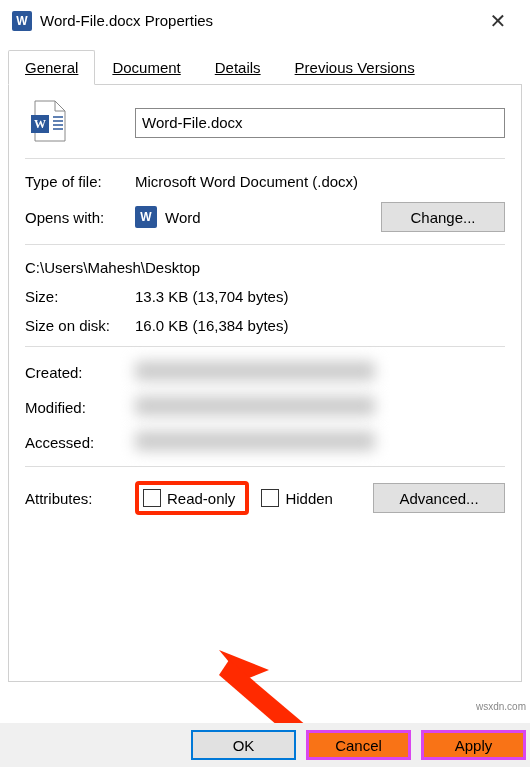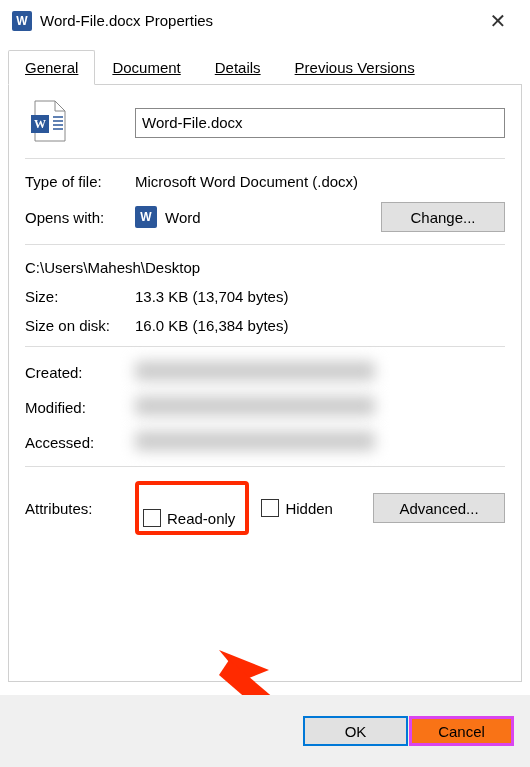--- a/index.html
+++ b/index.html
@@ -157,27 +157,27 @@
     position: absolute;
     left: 200px;
     top: 555px;
     pointer-events: none;
   }
 
   .footer {
     position: absolute;
     bottom: 0;
     left: 0; right: 0;
-    height: 72px;
+    height: 44px;
     background: #f0f0f0;
     display: flex;
     justify-content: flex-end;
     align-items: center;
-    padding-right: 16px;
-    gap: 1px;
+    padding-right: 4px;
+    gap: 10px;
   }
   .footer button {
     width: 105px;
     height: 30px;
     background: #f97316;
     border: 3px solid #d946ef;
     font-family: inherit;
     font-size: 15px;
     cursor: pointer;
   }
@@ -274,21 +274,21 @@
     <div class="label-col">Accessed:</div>
     <div class="value-col"><span class="blurred"></span></div>
   </div>
 
   <hr class="hr">
 
   <div class="attr-row">
     <div class="label-col">Attributes:</div>
 
     <span class="readonly-highlight">
-      <span class="chk-wrap" style="margin-right:4px;margin-top:20px;">
+      <span class="chk-wrap" style="margin-right:4px;">
         <span class="chk"></span>
         <span>Read-only</span>
       </span>
     </span>
 
     <span class="chk-wrap">
       <span class="chk"></span>
       <span>Hidden</span>
     </span>
 
@@ -302,13 +302,14 @@
     <polygon points="20,20 150,130 120,130 10,35" fill="#ff2a00"></polygon>
   </svg>
 
 </div>
 
 <div class="watermark">wsxdn.com</div>
 
 <div class="footer">
   <button class="primary">OK</button>
   <button>Cancel</button>
+  <button>Apply</button>
 </div>
 
 </body></html>

